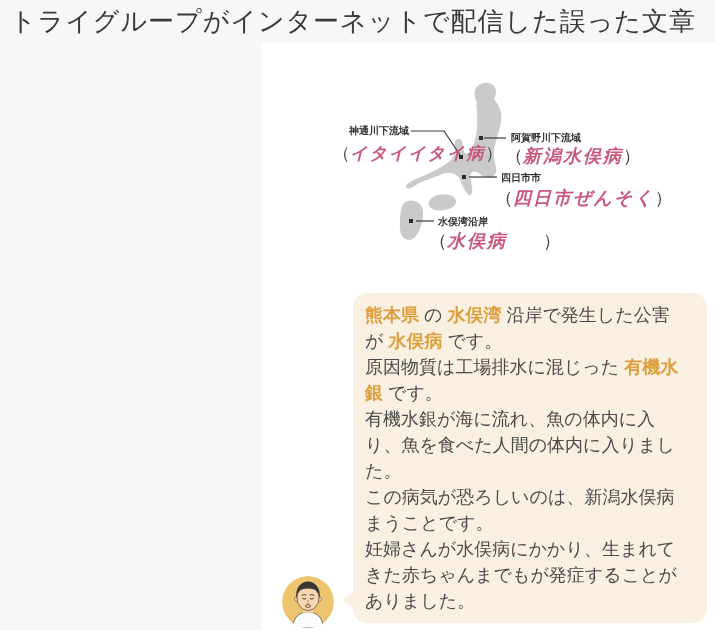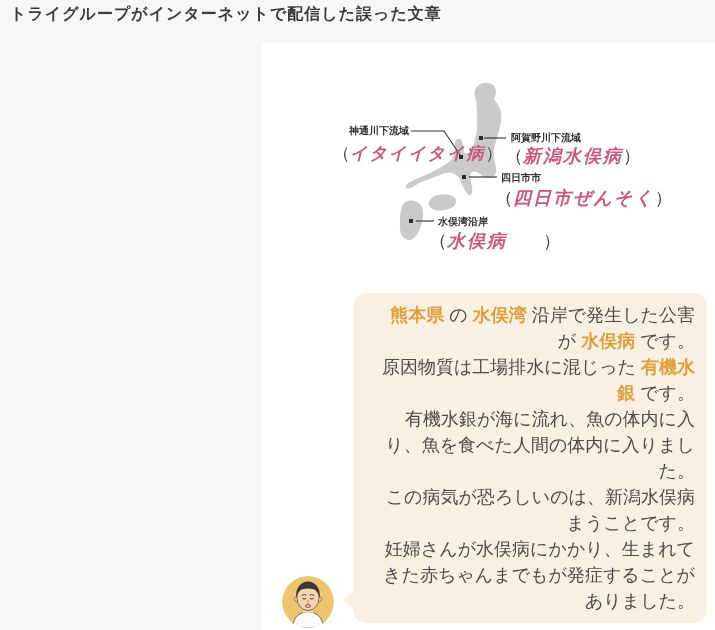--- a/index.html
+++ b/index.html
@@ -17,21 +17,21 @@
   *{margin:0;padding:0;box-sizing:border-box;}
   html,body{width:715px;height:630px;}
   body{
     position:relative;
     background:var(--page-bg);
     overflow:hidden;
     font-family:"Liberation Sans","DejaVu Sans",sans-serif;
   }
   .page-title{
     position:absolute;left:10px;top:4px;width:700px;
-    font-size:16px;font-weight:700;letter-spacing:1px;
+    font-size:26px;font-weight:400;letter-spacing:1px;
     color:var(--title-color);white-space:nowrap;
   }
   .content-panel{
     position:absolute;left:262px;top:43px;width:453px;height:587px;
     background:var(--panel-bg);
   }
   .map-svg{position:absolute;left:285px;top:55px;width:430px;height:215px;}
   .map-land{fill:var(--map-gray);}
   .leader{stroke:#3a3a3a;stroke-width:1.2;fill:none;}
   .marker{fill:#2b2b2b;}
@@ -53,21 +53,21 @@
   }
   .bubble-tail{
     position:absolute;left:-11px;bottom:14px;
     width:0;height:0;
     border-top:9px solid transparent;
     border-bottom:9px solid transparent;
     border-right:13px solid var(--bubble-bg);
   }
   .bubble-text{
     font-size:18px;line-height:26px;color:var(--body-text);
-    white-space:pre-wrap;word-break:break-all;text-align:right;
+    white-space:pre-wrap;word-break:break-all;
   }
   .bubble-text .hl{color:var(--highlight-orange);font-weight:700;}
   .avatar{
     position:absolute;left:282px;top:576px;width:52px;height:52px;
   }
 </style>
 </head>
 <body>
 
 <h1 class="page-title">トライグループがインターネットで配信した誤った文章</h1>

